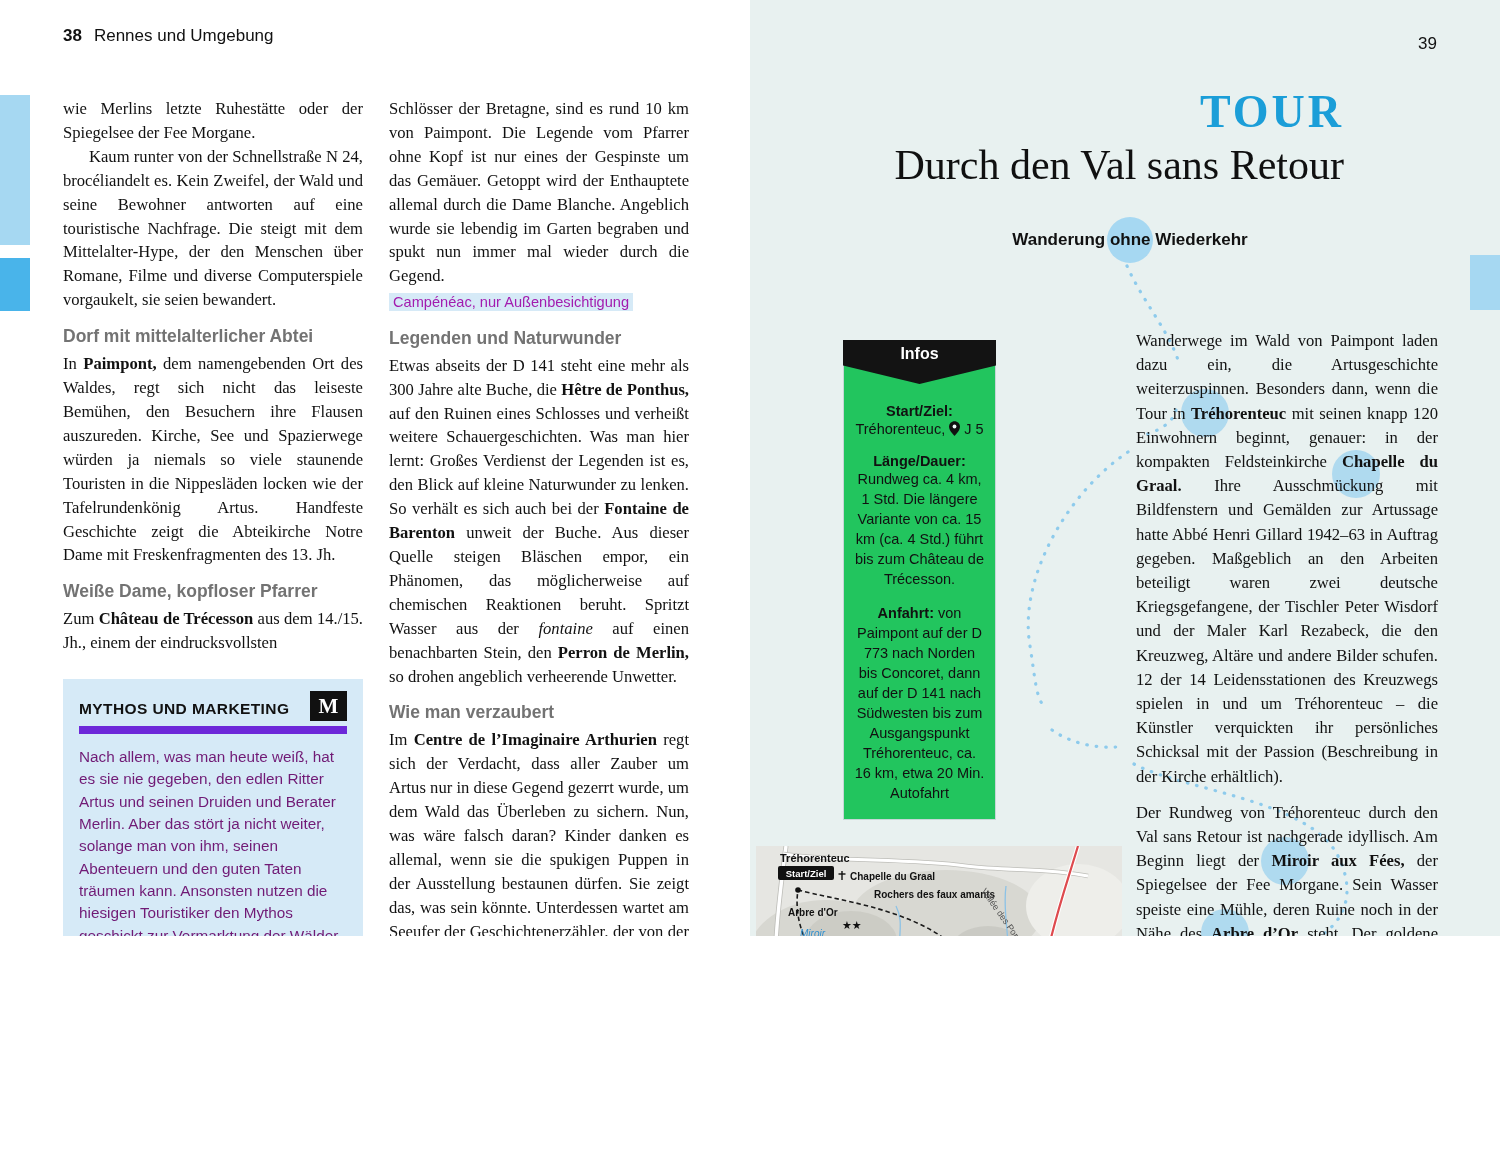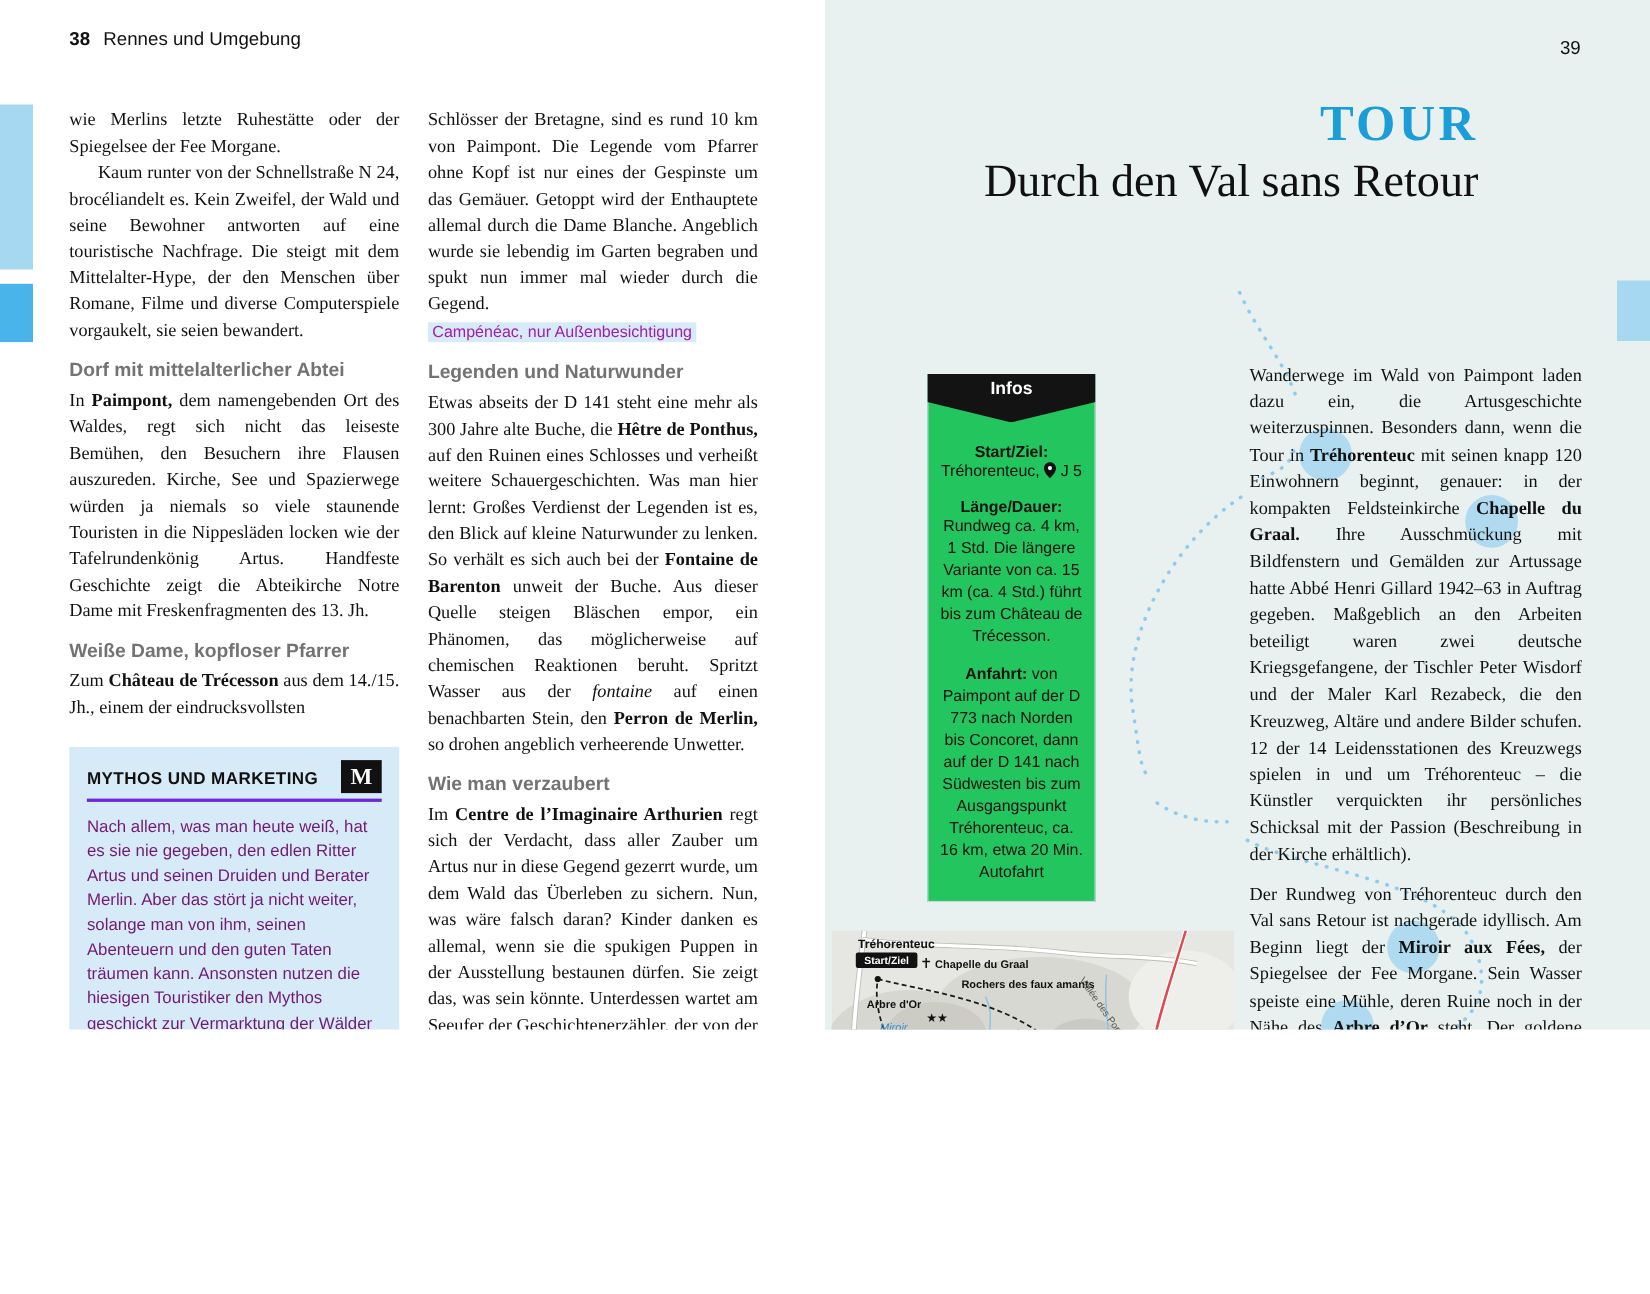--- a/index.html
+++ b/index.html
@@ -31,21 +31,21 @@
                   background:rgba(128,199,238,.55); left:14px; top:50%; transform:translate(-50%,-50%); }
 
   .sub-heading { font-family:"Liberation Sans",sans-serif; font-weight:700; color:#737373;
                  font-size:17.5px; line-height:22px; margin:13px 0 5px; }
 
   .service-note { margin-top:4px; font-family:"Liberation Sans",sans-serif; font-size:14.6px; line-height:21.5px; color:#a21caf; }
   .service-note .bg { background:#d6eaf7; padding:1px 4px; -webkit-box-decoration-break:clone; box-decoration-break:clone; }
 
   .info-box { margin-top:24px; background:#d6eaf7; padding:12px 16px 18px; font-family:"Liberation Sans",sans-serif; }
   .info-box-head { display:flex; justify-content:space-between; align-items:flex-start;
-                   border-bottom:3px solid #6d28d9; padding-bottom:5px; margin-bottom:12px; }
+                   border-bottom:8px solid #6d28d9; padding-bottom:5px; margin-bottom:12px; }
   .info-box-title { font-weight:700; font-size:15.5px; letter-spacing:.4px; padding-top:9px; }
   .m-logo { width:37px; height:30px; background:#111; color:#fff; font-family:"Liberation Serif",serif;
             font-weight:700; font-size:21px; display:flex; align-items:center; justify-content:center; flex:0 0 auto; }
   .info-box-body { font-size:15.3px; line-height:22.3px; color:#701a75; text-align:left; }
 
   
   .page-num-right { position:absolute; top:34px; right:63px; font-family:"Liberation Sans",sans-serif; font-weight:normal; font-size:17px; }
 
   .title-wrap { position:absolute; left:134px; top:88px; width:460px; text-align:right; z-index:2; }
   .kicker { font-family:"Liberation Serif",serif; font-weight:700; font-size:46px; letter-spacing:3px; color:#1b9ed8; line-height:1.05; }
@@ -132,20 +132,23 @@
              M302,730 C322,744 346,748 366,747
              M384,764 C432,790 560,800 588,856 C610,900 592,938 530,952
              M516,978 C500,998 506,1016 514,1028" fill="none" stroke="#8ecbec" stroke-width="3.2" stroke-linecap="round" stroke-dasharray="0.5 9"></path>
   </svg>
 
   <div class="title-wrap">
     <div class="kicker">TOUR</div>
     <div class="tour-title">Durch den Val sans Retour</div>
   </div>
 
+  <div class="subtitle">
+    <span>Wanderung </span><span class="circled">ohne</span><span> Wiederkehr</span>
+  </div>
 
   <div class="infos">
     <div class="infos-banner">Infos</div>
 
     <p class="inf-label" style="margin-top:4px">Start/Ziel:</p>
     <p class="inf-text">
       <span>Tréhorenteuc,</span>
       <svg class="pin-icon" width="11" height="15" viewBox="0 0 12 16">
           <path d="M6 0C2.7 0 0 2.7 0 6c0 4.4 6 10 6 10s6-5.6 6-10C12 2.7 9.3 0 6 0z" fill="#111"></path>
           <circle cx="6" cy="5.8" r="2.1" fill="#f1f8f8"></circle>

